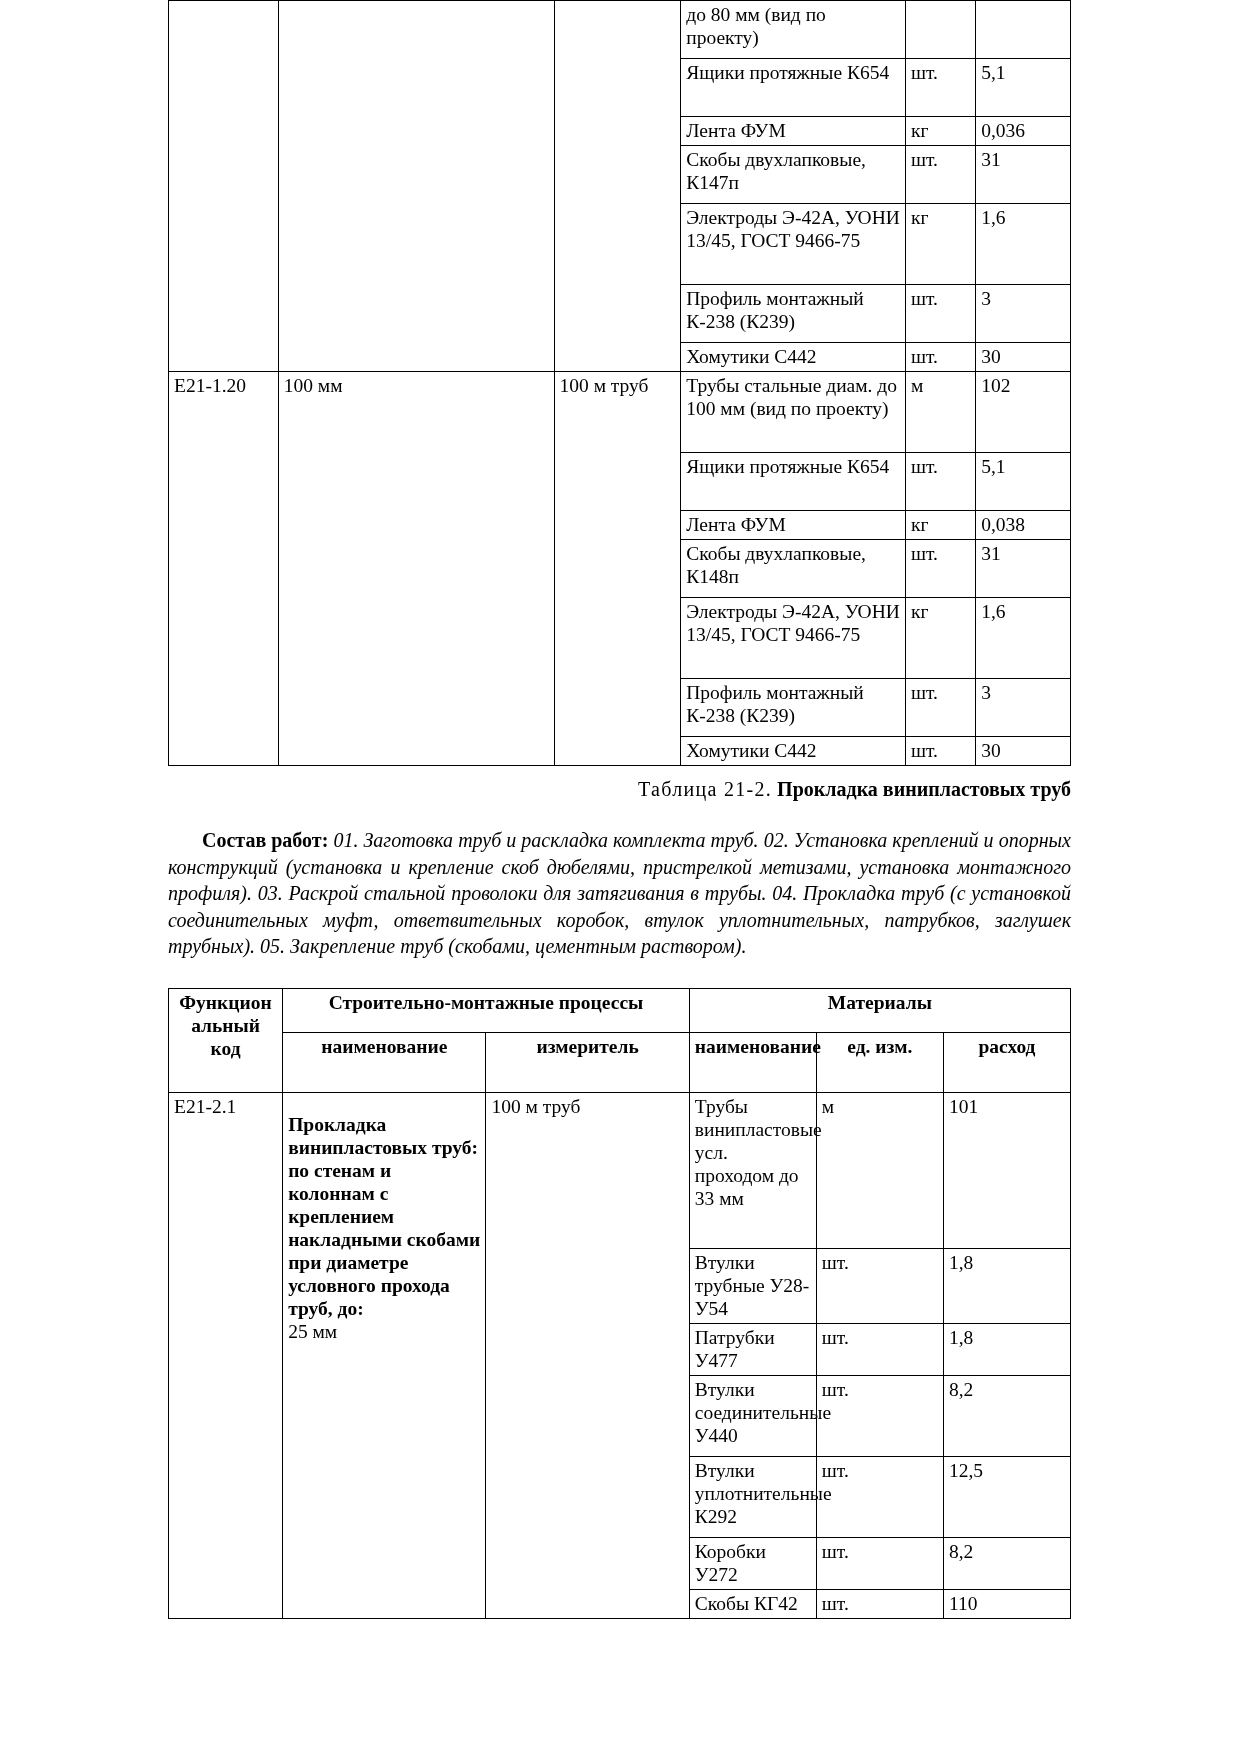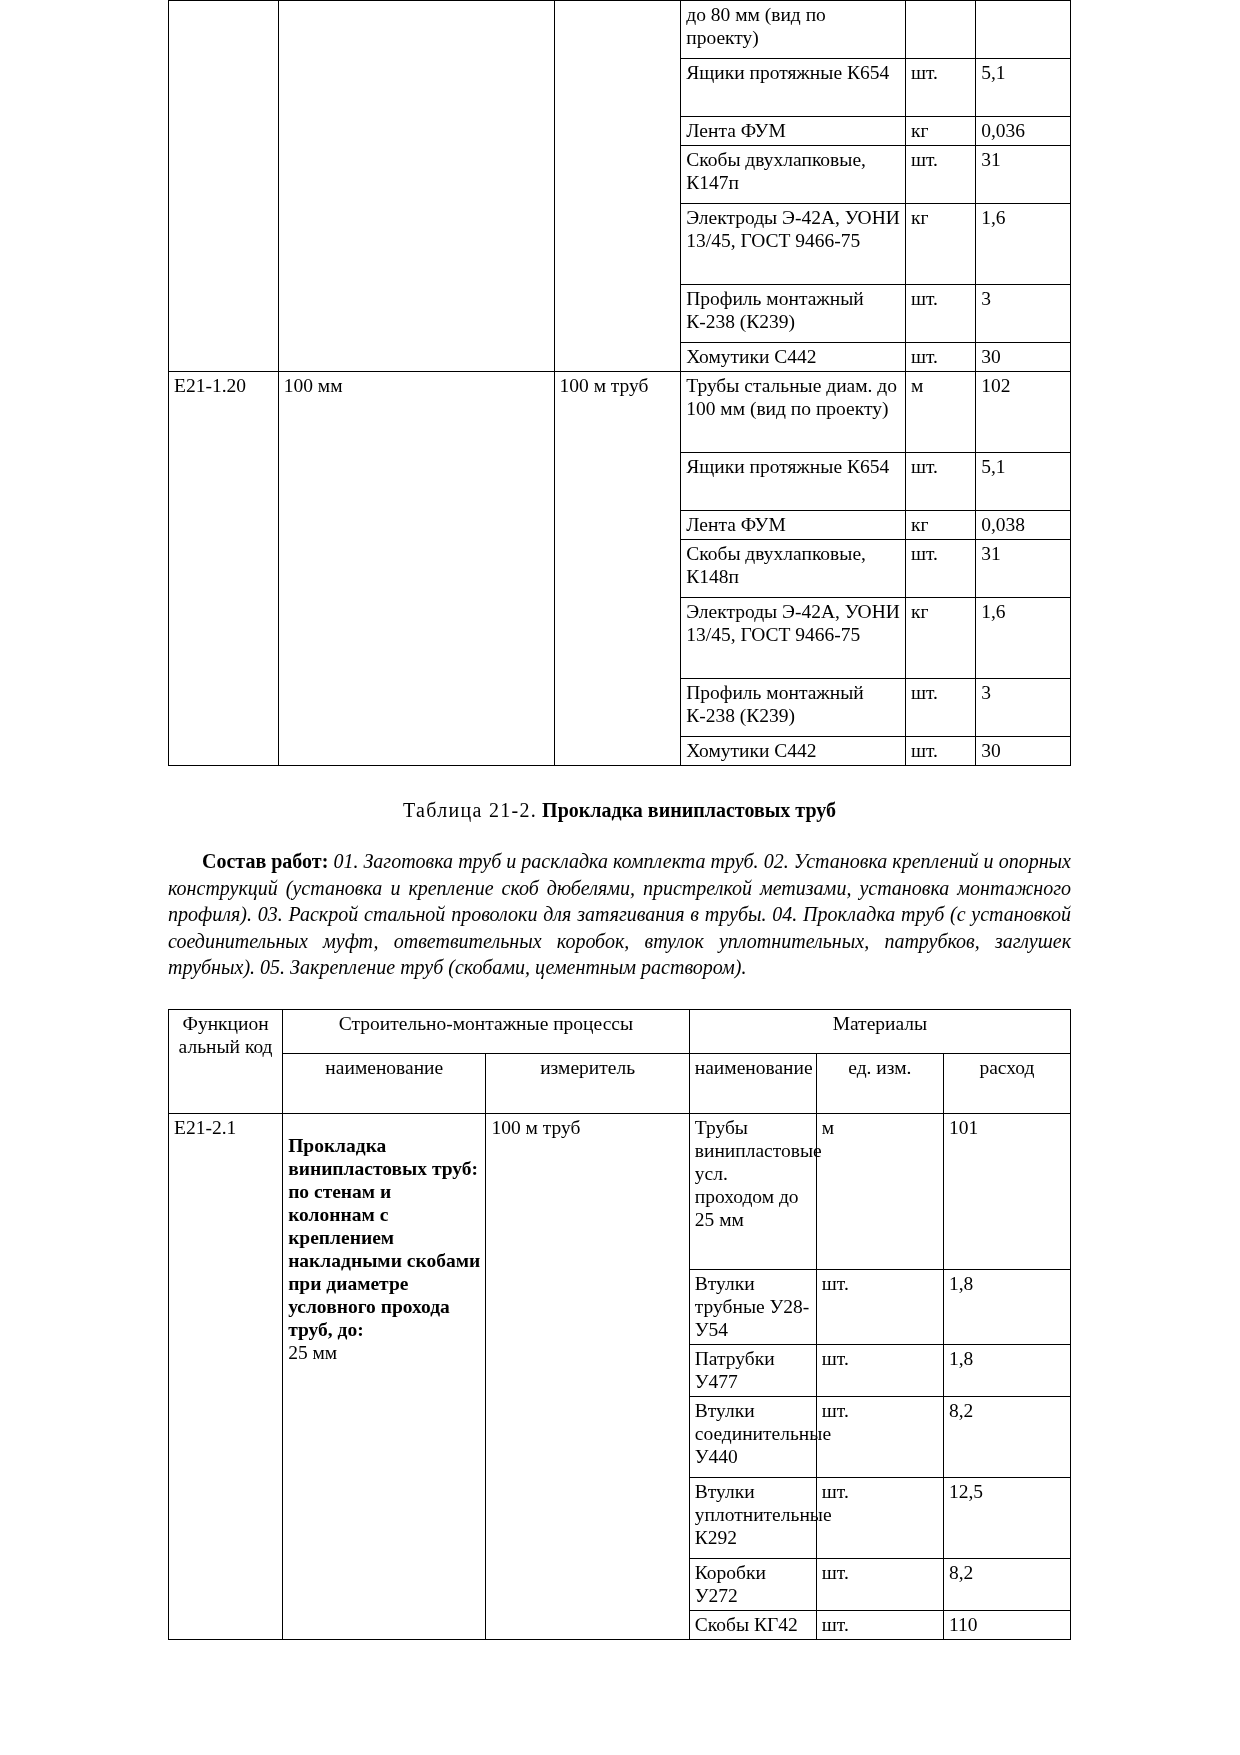--- a/index.html
+++ b/index.html
@@ -57,23 +57,23 @@
   .meas-right { text-align: right; padding-right: 6px; }
   .ctr { text-align: center; }
   .b   { font-weight: bold; margin-top: 18px; }
 
   
   #table1 { }
   #table1 tr.firstrow td { border-top: 1.4px solid #000; margin-left: 20px; }
 
   
   .caption {
-    text-align: center;
+    text-align: right;
     font-size: 20px;
-    margin-top: 33px;
+    margin-top: 12px;
     margin-bottom: 0;
   }
   .caption .lbl { letter-spacing: 1.3px; }
   .caption .ttl { font-weight: bold; }
 
   
   .para {
     margin-top: 26px;
     font-size: 20px;
     line-height: 1.33;
@@ -86,21 +86,21 @@
     font-weight: bold;
   }
 
   
   #table2 {
     margin-top: 28px;
   }
   #table2 th, #table2 td {
     border: 1.4px solid #000;
   }
-  #table2 th { text-align: center; vertical-align: top; font-weight: normal; }
+  #table2 th { text-align: center; vertical-align: top; font-weight: bold; }
   .h-code  { width: 92px; }
   .h-smp   { width: 356px; }
   .h-mat   { width: 333px; }
   .h-name  { width: 248px; }
   .h-meas  { width: 108px; }
   .h-mname { width: 200px; }
   .h-unit  { width: 55px; }
   .h-rate  { width: 78px; }
   .vmid { vertical-align: middle; }
   .vbot { vertical-align: bottom; }
@@ -219,21 +219,21 @@
     </thead>
     <tbody>
       <tr>
         <td class="c-code vbot" rowspan="7" style="padding-bottom:170px">Е21-2.1</td>
         <td class="c-name" rowspan="7">
               <span class="b" style="white-space:pre-line;display:block">Прокладка винипластовых труб:
 по стенам и колоннам с креплением накладными скобами при диаметре условного прохода труб, до:</span>
               <span style="display:block">25 мм</span>
             </td>
         <td class="c-meas vmid meas-right" rowspan="7" style="padding-bottom:200px">100 м труб</td>
-        <td class="c-mname vbot" style="height:150px">Трубы винипластовые усл. проходом до 25 мм</td>
+        <td class="c-mname vbot" style="height:150px">Трубы винипластовые усл. проходом до 33 мм</td>
         <td class="c-unit ctr vbot" style="padding-bottom:52px">м</td>
         <td class="c-rate vbot" style="padding-bottom:68px">101</td>
       </tr>
       <tr>
         <td class="c-mname" style="height:52px">Втулки трубные У28-У54</td>
         <td class="c-unit ctr">шт.</td>
         <td class="c-rate">1,8</td>
       </tr>
       <tr>
         <td class="c-mname">Патрубки У477</td>

